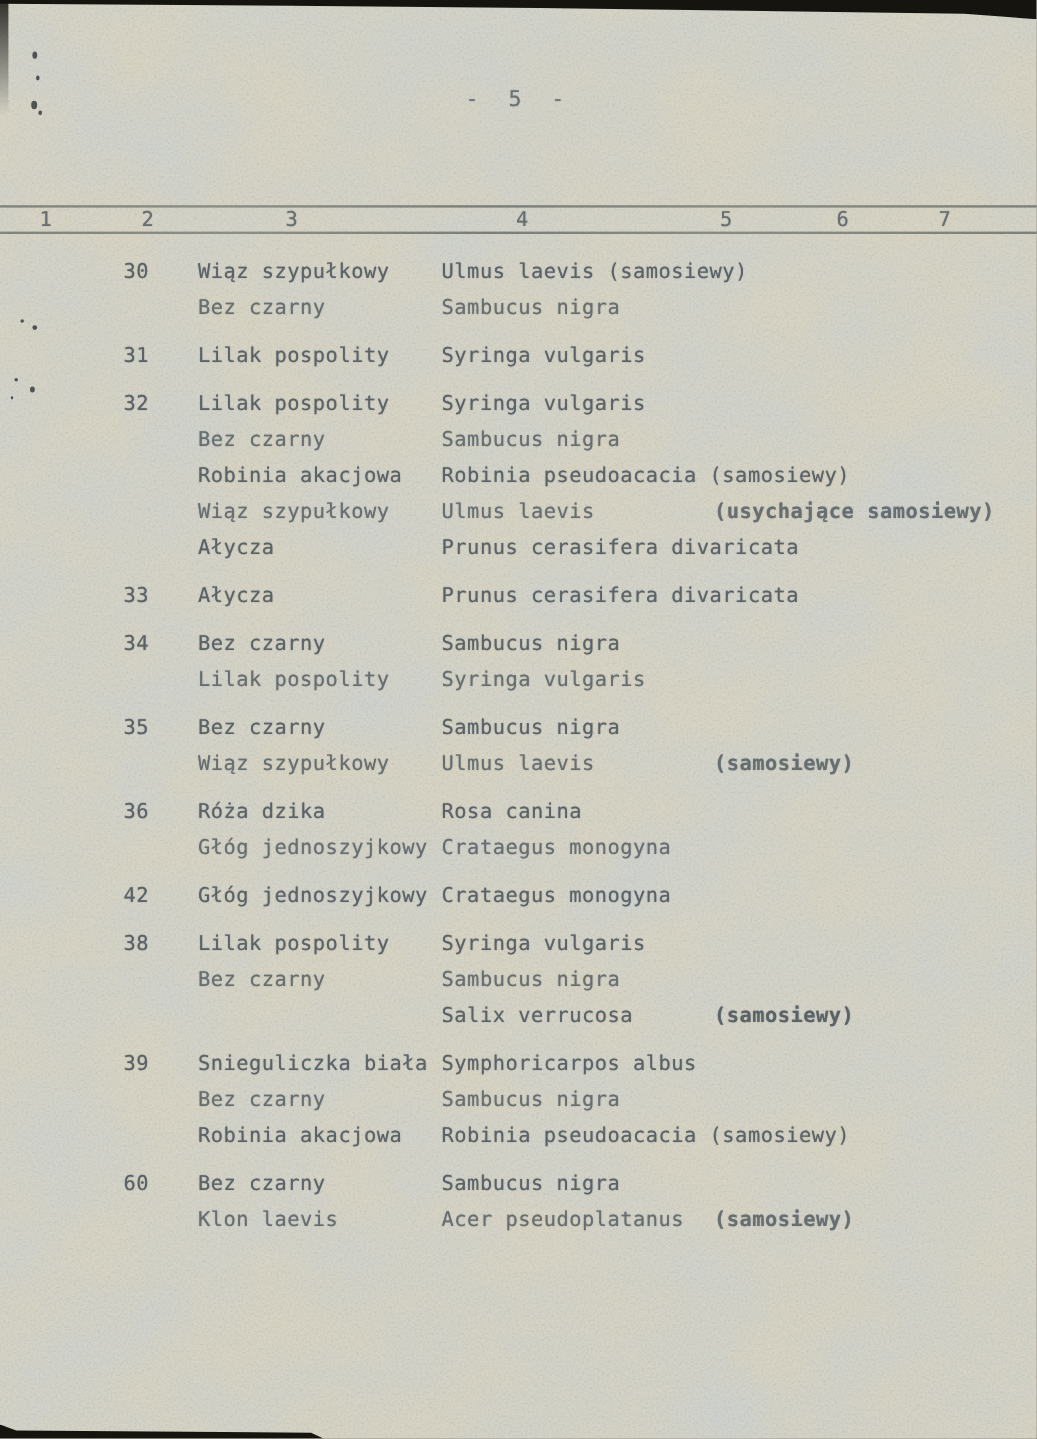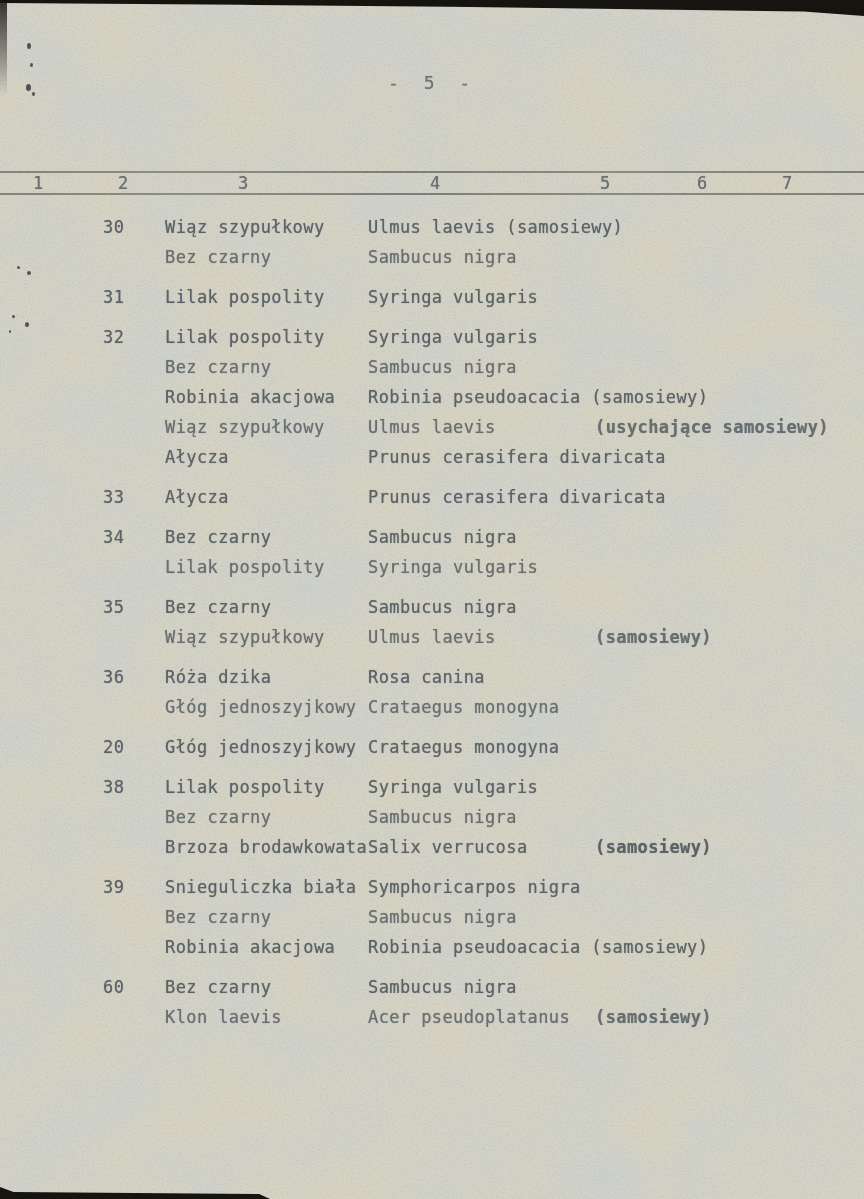--- a/index.html
+++ b/index.html
@@ -188,46 +188,45 @@
           <span class="polish">Róża dzika</span>
           <span class="latin">Rosa canina</span>
         </div>
         <div class="line">
           <span class="polish">Głóg jednoszyjkowy</span>
           <span class="latin">Crataegus monogyna</span>
         </div>
       </div>
       <div class="group">
         <div class="line">
-          <span class="num">20</span>
+          <span class="num">42</span>
           <span class="polish">Głóg jednoszyjkowy</span>
           <span class="latin">Crataegus monogyna</span>
         </div>
       </div>
       <div class="group">
         <div class="line">
           <span class="num">38</span>
           <span class="polish">Lilak pospolity</span>
           <span class="latin">Syringa vulgaris</span>
         </div>
         <div class="line">
           <span class="polish">Bez czarny</span>
           <span class="latin">Sambucus nigra</span>
         </div>
         <div class="line">
-          <span class="polish">Brzoza brodawkowata</span>
           <span class="latin">Salix verrucosa</span>
           <span class="note">(samosiewy)</span>
         </div>
       </div>
       <div class="group">
         <div class="line">
           <span class="num">39</span>
           <span class="polish">Snieguliczka biała</span>
-          <span class="latin">Symphoricarpos nigra</span>
+          <span class="latin">Symphoricarpos albus</span>
         </div>
         <div class="line">
           <span class="polish">Bez czarny</span>
           <span class="latin">Sambucus nigra</span>
         </div>
         <div class="line">
           <span class="polish">Robinia akacjowa</span>
           <span class="latin">Robinia pseudoacacia (samosiewy)</span>
         </div>
       </div>

